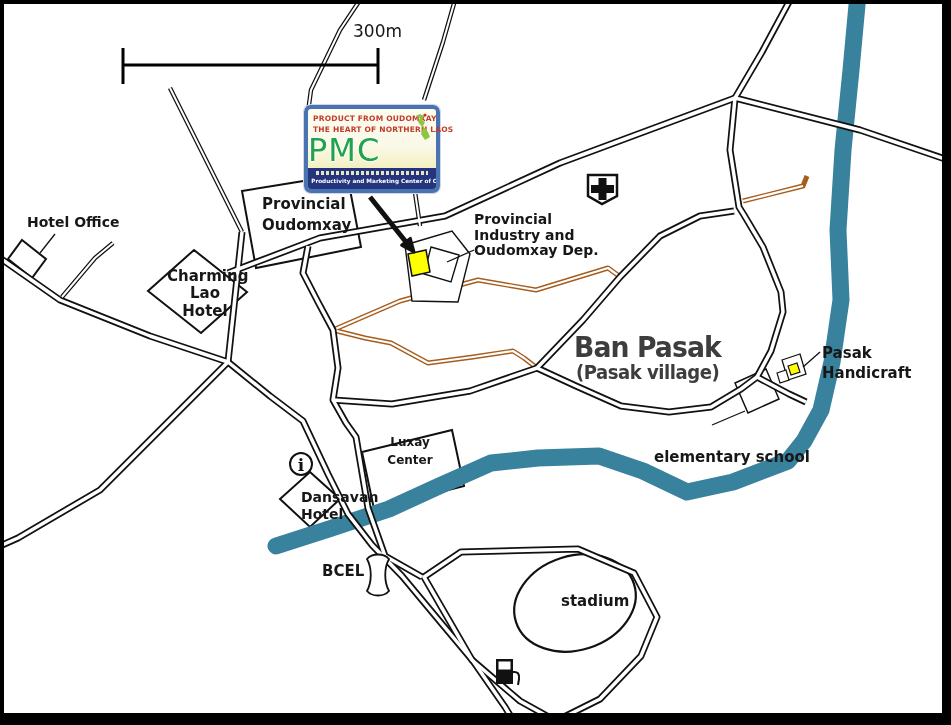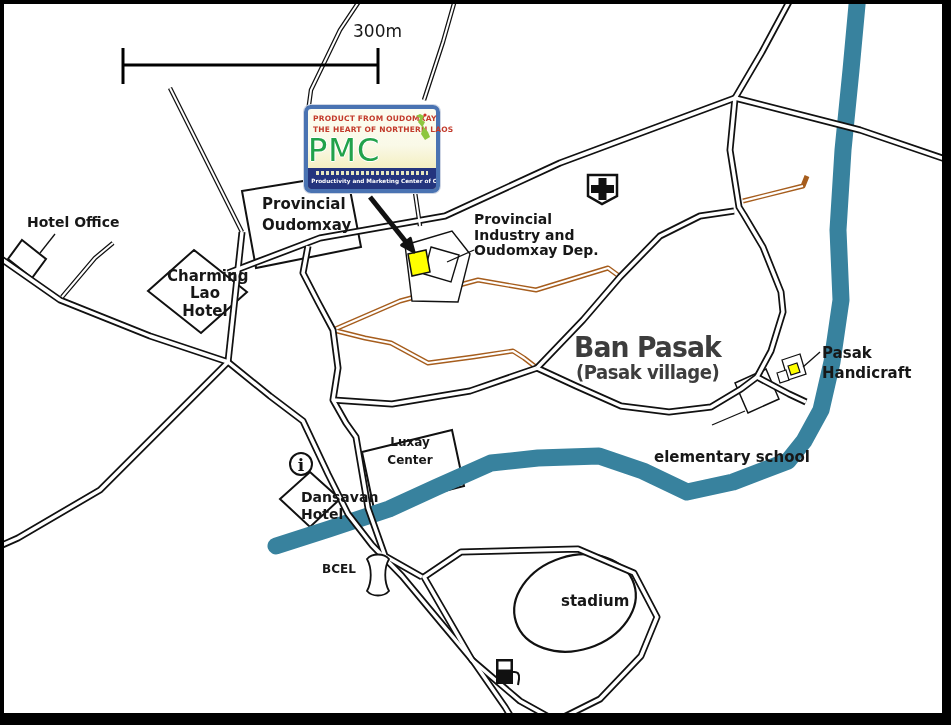--- a/index.html
+++ b/index.html
@@ -14,21 +14,21 @@
   .lbl-300m{font-weight:normal;font-size:17px;}
   .lbl-provgov{font-size:15px;line-height:1.4;}
   .lbl-charming{font-size:15px;}
   .lbl-industry{font-size:14px;line-height:1.12;}
   .lbl-banpasak{font-size:29px;color:#3d3d3d;letter-spacing:-1px;transform:scaleX(.92);transform-origin:left;}
   .lbl-banpasak-sub{font-size:19px;color:#3d3d3d;letter-spacing:-0.5px;transform:scaleX(.95);transform-origin:left;}
   .lbl-tailue{font-size:15px;line-height:1.35;}
   .lbl-school{font-size:15px;margin-top:23px;}
   .lbl-luxay{font-size:12px;line-height:1.5;}
   .lbl-dansavan{font-size:14px;line-height:1.2;margin-left:30px;}
-  .lbl-bcel{font-size:12px;}
+  .lbl-bcel{font-size:15px;}
   .lbl-stadium{font-size:15px;}
   
   .pmc-logo{
     position:absolute;left:304px;top:105px;width:136px;height:88px;z-index:4;
     border:4px solid #4A73B2;border-radius:7px;box-sizing:border-box;
     background:linear-gradient(180deg,#FCFCF0 0%,#FAF9E8 45%,#EFE8A6 95%);
     box-shadow:0 0 0 1px #cfd6e4;
   }
   .pmc-line{font-weight:bold;font-size:7.5px;color:#C23A2B;letter-spacing:.2px;
     padding-left:5px;white-space:nowrap;}

